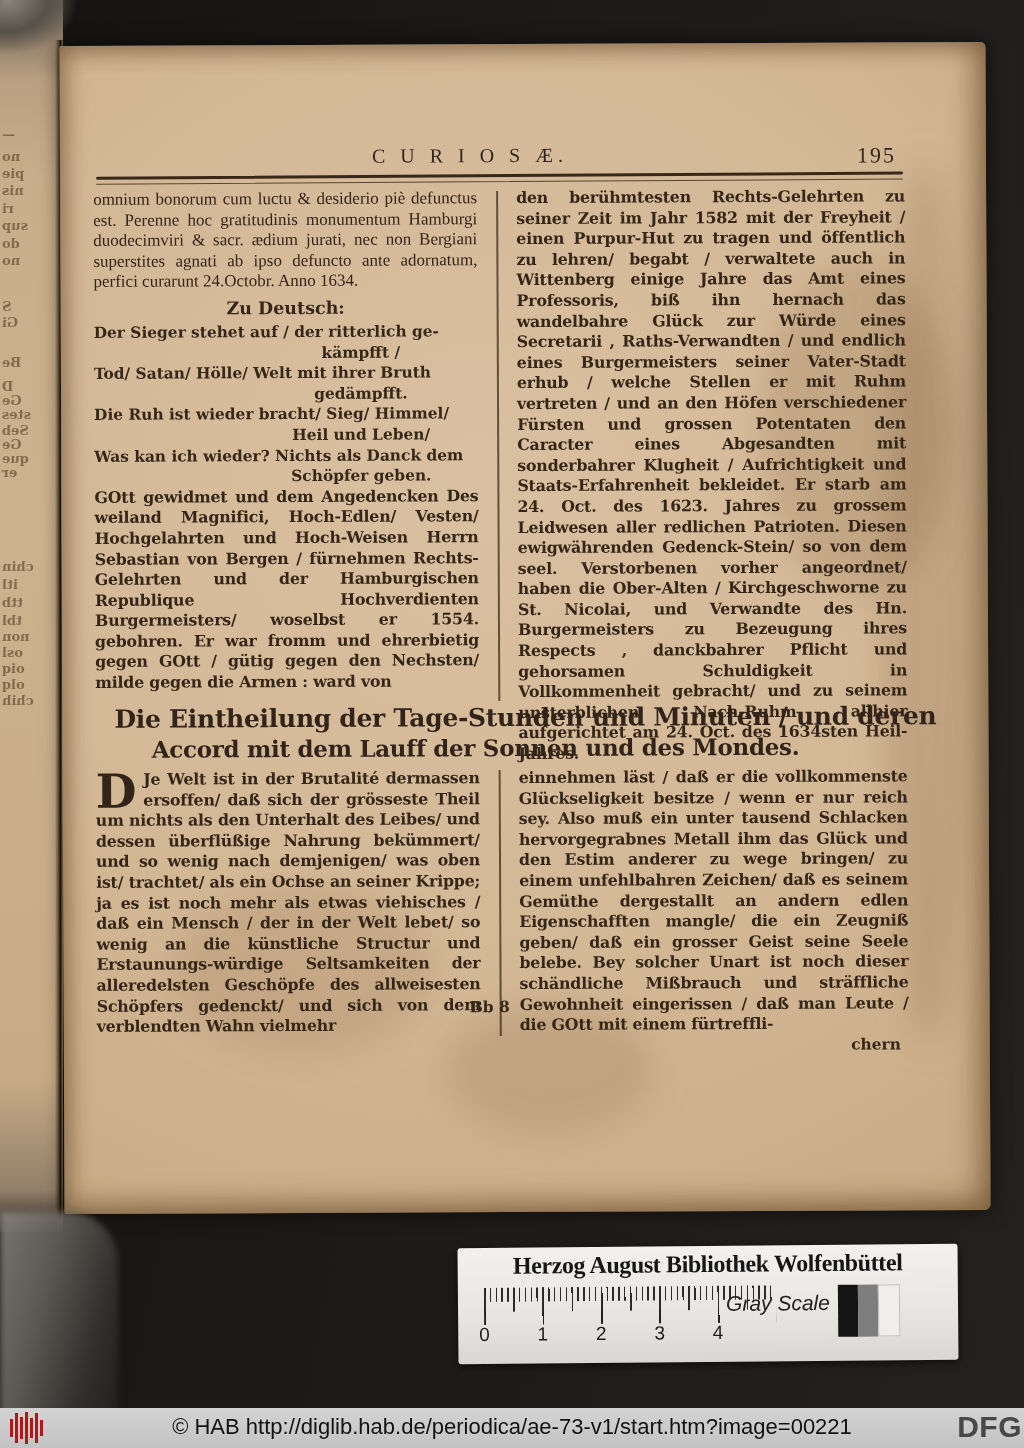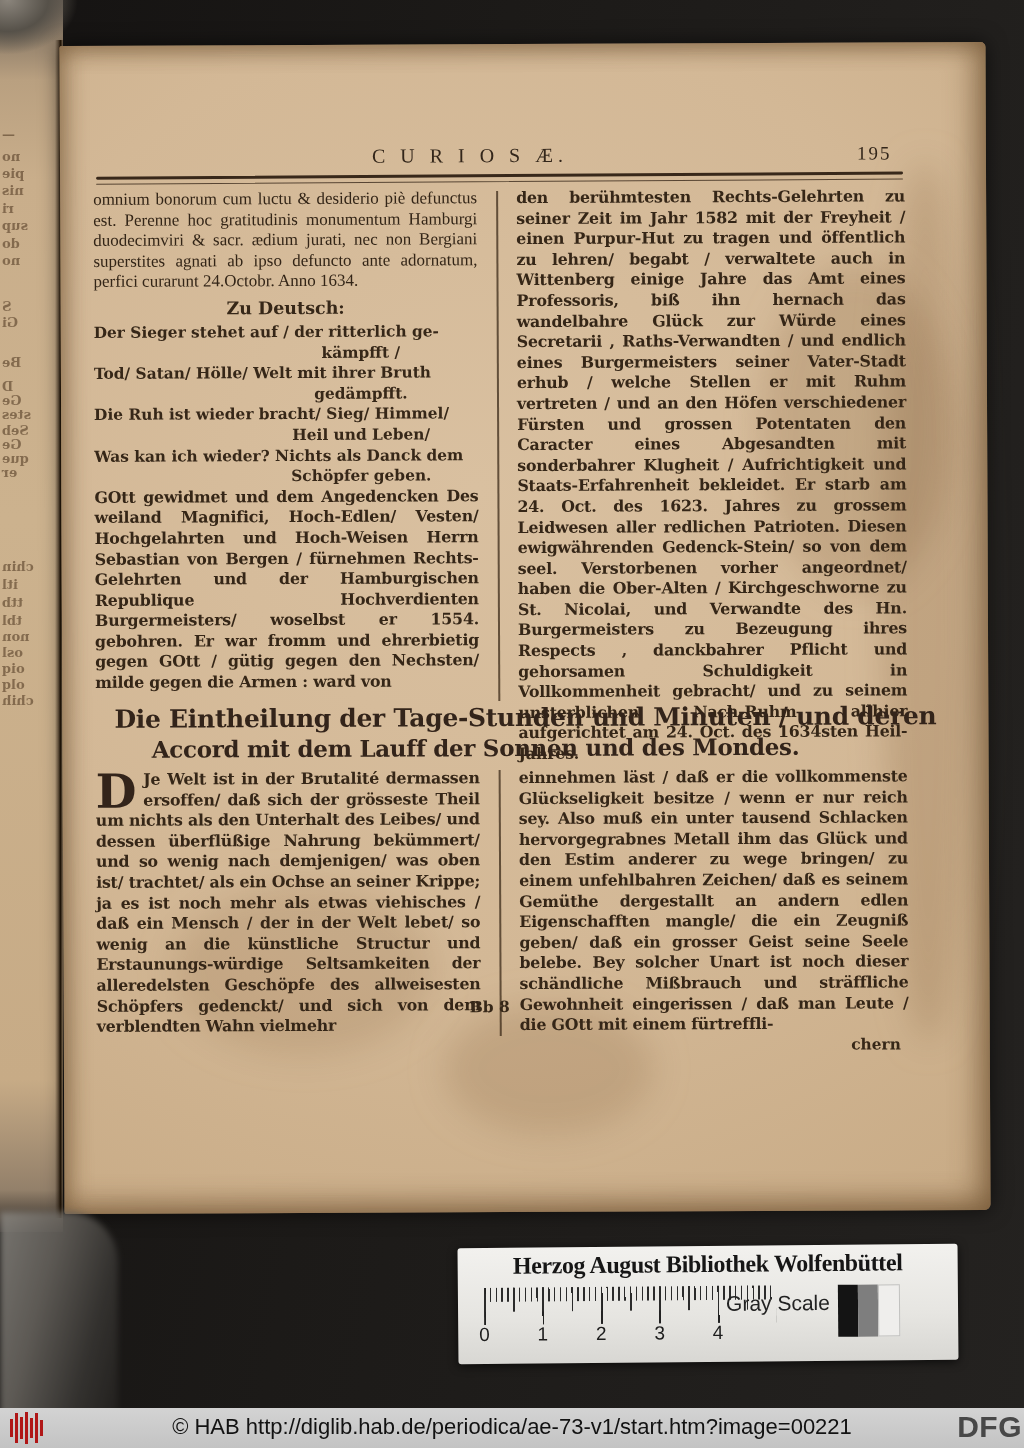--- a/index.html
+++ b/index.html
@@ -47,21 +47,21 @@
   .stain.s2{ left:110px; top:840px; width:260px; height:170px; opacity:.14; }
   .stain.s3{ left:380px; top:960px; width:210px; height:130px; opacity:.16; }
   .stain.s4{ left:820px; top:120px; width:90px; height:880px; opacity:.2; }
 
   .running-title{
     position:absolute; top:100px; left:0; width:820px; text-align:center;
     font-size:20px; letter-spacing:5px; color:#33261a;
     font-family:"Liberation Serif", serif;
   }
   .page-number{
-    position:absolute; top:100px; left:797px; font-size:19px; letter-spacing:2px; color:#33261a;
+    position:absolute; top:100px; left:797px; font-size:22px; letter-spacing:2px; color:#33261a;
     font-family:"Liberation Serif", serif;
   }
   .rule{ position:absolute; left:36px; width:807px; background:#38281a; transform:rotate(-0.12deg); border-radius:2px; }
   .rule.thick{ top:130px; height:3px; }
   .rule.thin{ top:137px; height:1px; opacity:.8; }
 
   .divider{ position:absolute; left:436px; width:2px; background:rgba(52,36,20,.72); }
   .divider.dv1{ top:147px; height:510px; }
   .divider.dv2{ top:726px; height:266px; }
 
@@ -112,21 +112,21 @@
   .ticks.mm{ height:14px; background:repeating-linear-gradient(90deg,#2b2b2b 0 1.4px,transparent 1.4px 5.84px); }
   .ticks.halfcm{ height:24px; background:repeating-linear-gradient(90deg,#2b2b2b 0 1.6px,transparent 1.6px 29.2px); }
   .ticks.cm{ height:37px; background:repeating-linear-gradient(90deg,#222 0 1.8px,transparent 1.8px 58.4px); }
   .ruler-numbers{ position:absolute; left:-29px; top:36px; display:flex; }
   .ruler-num{
     width:58.4px; text-align:center; font-family:"Liberation Sans", sans-serif;
     font-size:19px; color:#1d1d1d;
   }
   .grayscale-label{
     position:absolute; left:268px; top:46px; font-family:"Liberation Sans", sans-serif;
-    font-size:21px; color:#222;
+    font-size:21px; color:#222;font-style:italic;
   }
   .patches{ position:absolute; left:380px; top:40px; height:52px; display:flex; }
   .patch{ height:52px; }
   .patch.black{ width:20px; background:#141414; }
   .patch.gray{ width:20px; background:#7e7e7e; }
   .patch.white{ width:22px; background:#efeeec; border:1px solid #c1c1bf; }
 
   
   .clamp{
     position:absolute; left:0; top:1212px; width:118px; height:236px;

